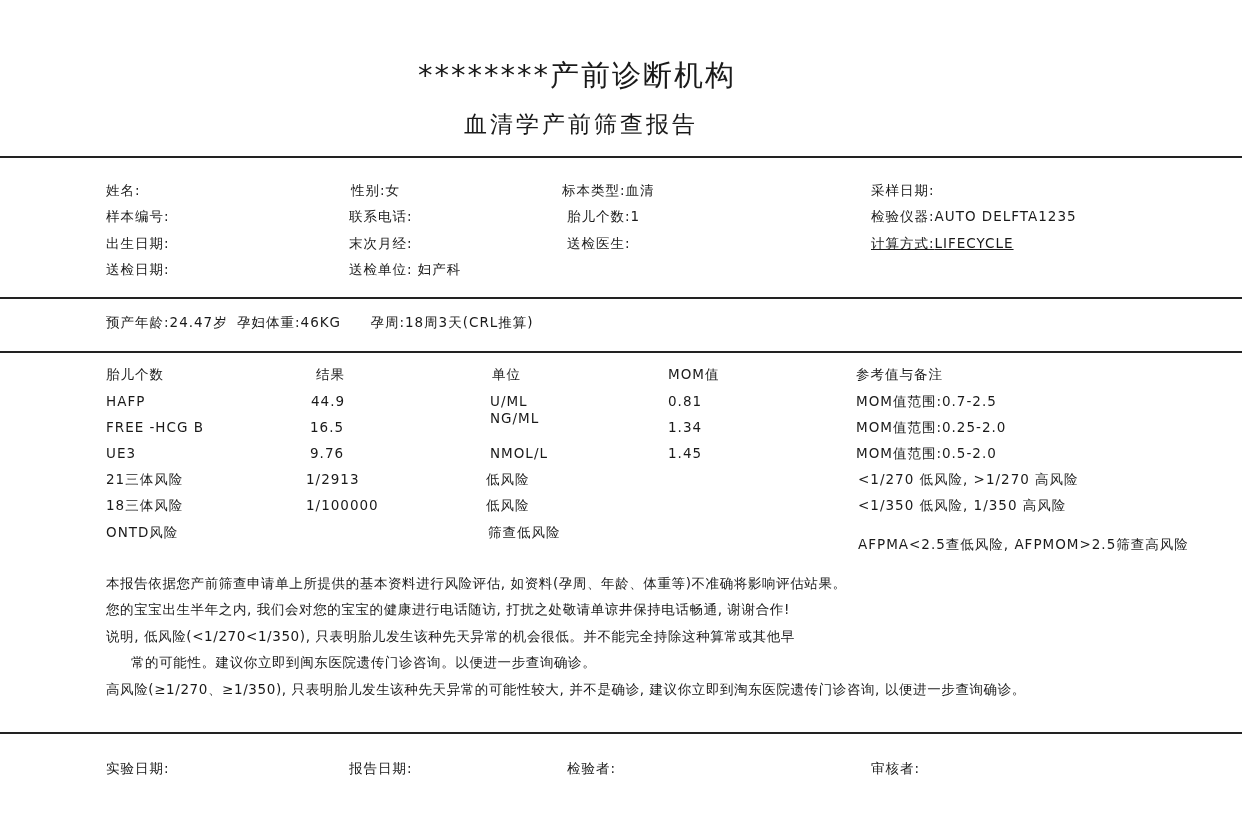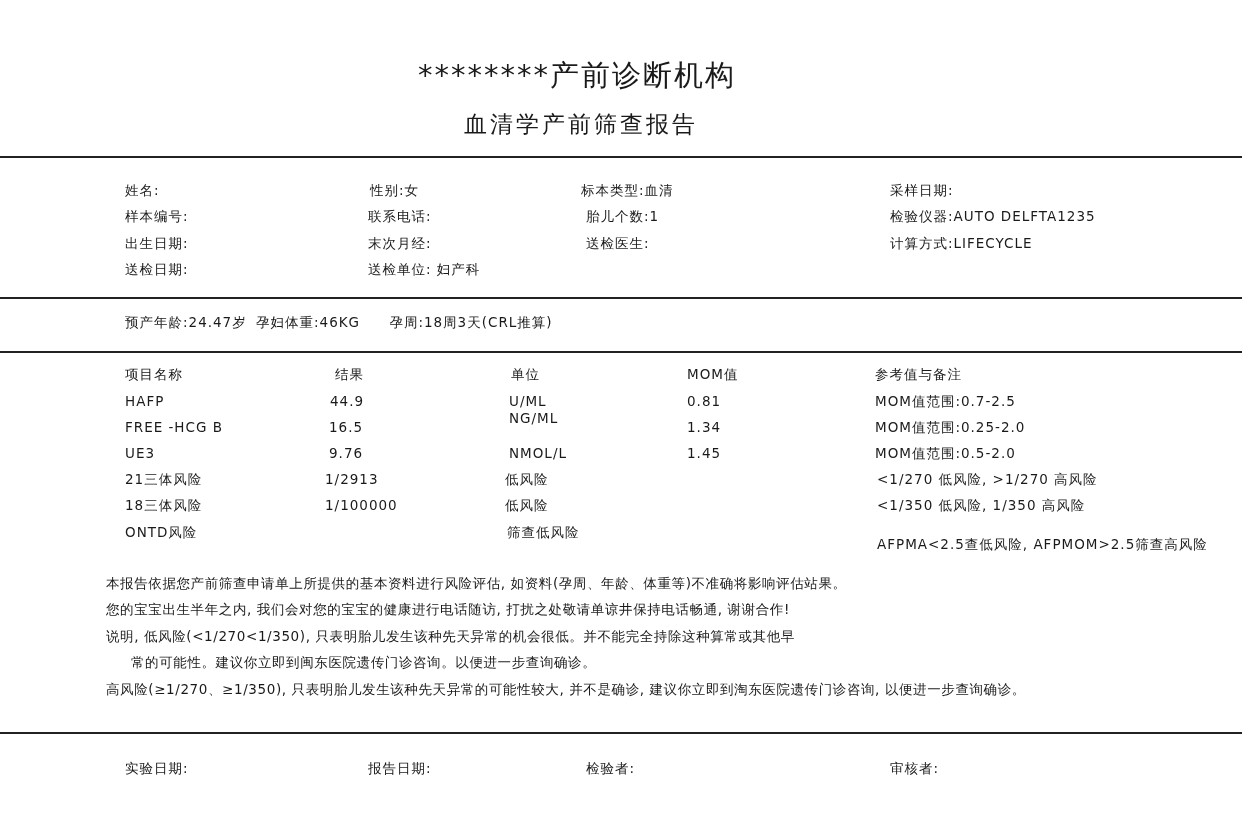--- a/index.html
+++ b/index.html
@@ -4,21 +4,21 @@
   <style>
     html, body { margin: 0; padding: 0; }
     body {
       width: 1242px; height: 828px; background: #ffffff; position: relative; overflow: hidden;
       font-family: "DejaVu Sans", "Liberation Sans", sans-serif; color: #1a1a1a;
     }
     .abs { position: absolute; white-space: nowrap; }
     .title1 { left: 0; width: 1154px; top: 56px; text-align: center; font-size: 29px; letter-spacing: 2px; }
     .title2 { left: 0; width: 1162px; top: 109px; text-align: center; font-size: 23px; letter-spacing: 3px; }
     .hr { position: absolute; left: 0; width: 1242px; height: 1.5px; background: #222; }
-    .f { font-size: 13.5px; letter-spacing: 1px; margin-left: 19px; }
+    .f { font-size: 13.5px; letter-spacing: 1px; }
     .note { font-size: 13.5px; letter-spacing: 0.6px; }
   </style>
 </head>
 <body>
 
 <div class="abs title1">********产前诊断机构</div>
 <div class="abs title2">血清学产前筛查报告</div>
 
 <div class="hr" style="top:156px"></div>
 
@@ -30,39 +30,39 @@
   <div class="abs f" style="left:871px; top:182px;"><span>采样日期:</span><span></span></div>
 
   <div class="abs f" style="left:106px; top:208px;"><span>样本编号:</span><span></span></div>
   <div class="abs f" style="left:349px; top:208px;"><span>联系电话:</span><span></span></div>
   <div class="abs f" style="left:567px; top:208px;"><span>胎儿个数:</span><span>1</span></div>
   <div class="abs f" style="left:871px; top:208px;"><span>检验仪器:</span><span>AUTO DELFTA1235</span></div>
 
   <div class="abs f" style="left:106px; top:235px;"><span>出生日期:</span><span></span></div>
   <div class="abs f" style="left:349px; top:235px;"><span>末次月经:</span><span></span></div>
   <div class="abs f" style="left:567px; top:235px;"><span>送检医生:</span><span></span></div>
-  <div class="abs f" style="left:871px; top:235px;"><span>计算方式:</span><span>LIFECYCLE</span></div>
+  <div class="abs f" style="left:871px; top:235px;text-decoration:underline;"><span>计算方式:</span><span>LIFECYCLE</span></div>
 
   <div class="abs f" style="left:106px; top:261px;"><span>送检日期:</span><span></span></div>
   <div class="abs f" style="left:349px; top:261px;"><span>送检单位:</span><span style="white-space:pre"> 妇产科</span></div>
 </div>
 
 <div class="hr" style="top:297px"></div>
 
 <div class="abs f" style="left:106px; top:314px;">
   <span><span>预产年龄:</span><span>24.47岁</span></span>
   <span style="margin-left:4px"><span>孕妇体重:</span><span>46KG</span></span>
   <span style="margin-left:24px"><span>孕周:</span><span>18周3天(CRL推算)</span></span>
 </div>
 
 <div class="hr" style="top:351px"></div>
 
 <div>
   <div>
-    <div class="abs f" style="left:106px; top:366px;">项目名称</div>
+    <div class="abs f" style="left:106px; top:366px;">胎儿个数</div>
     <div class="abs f" style="left:316px; top:366px;">结果</div>
     <div class="abs f" style="left:492px; top:366px;">单位</div>
     <div class="abs f" style="left:668px; top:366px;">MOM值</div>
     <div class="abs f" style="left:856px; top:366px;">参考值与备注</div>
   </div>
 
   <div>
     <div class="abs f" style="left:106px; top:393px;">HAFP</div>
     <div class="abs f" style="left:311px; top:393px;">44.9</div>
     <div class="abs f" style="left:490px; top:393px;">U/ML</div>

